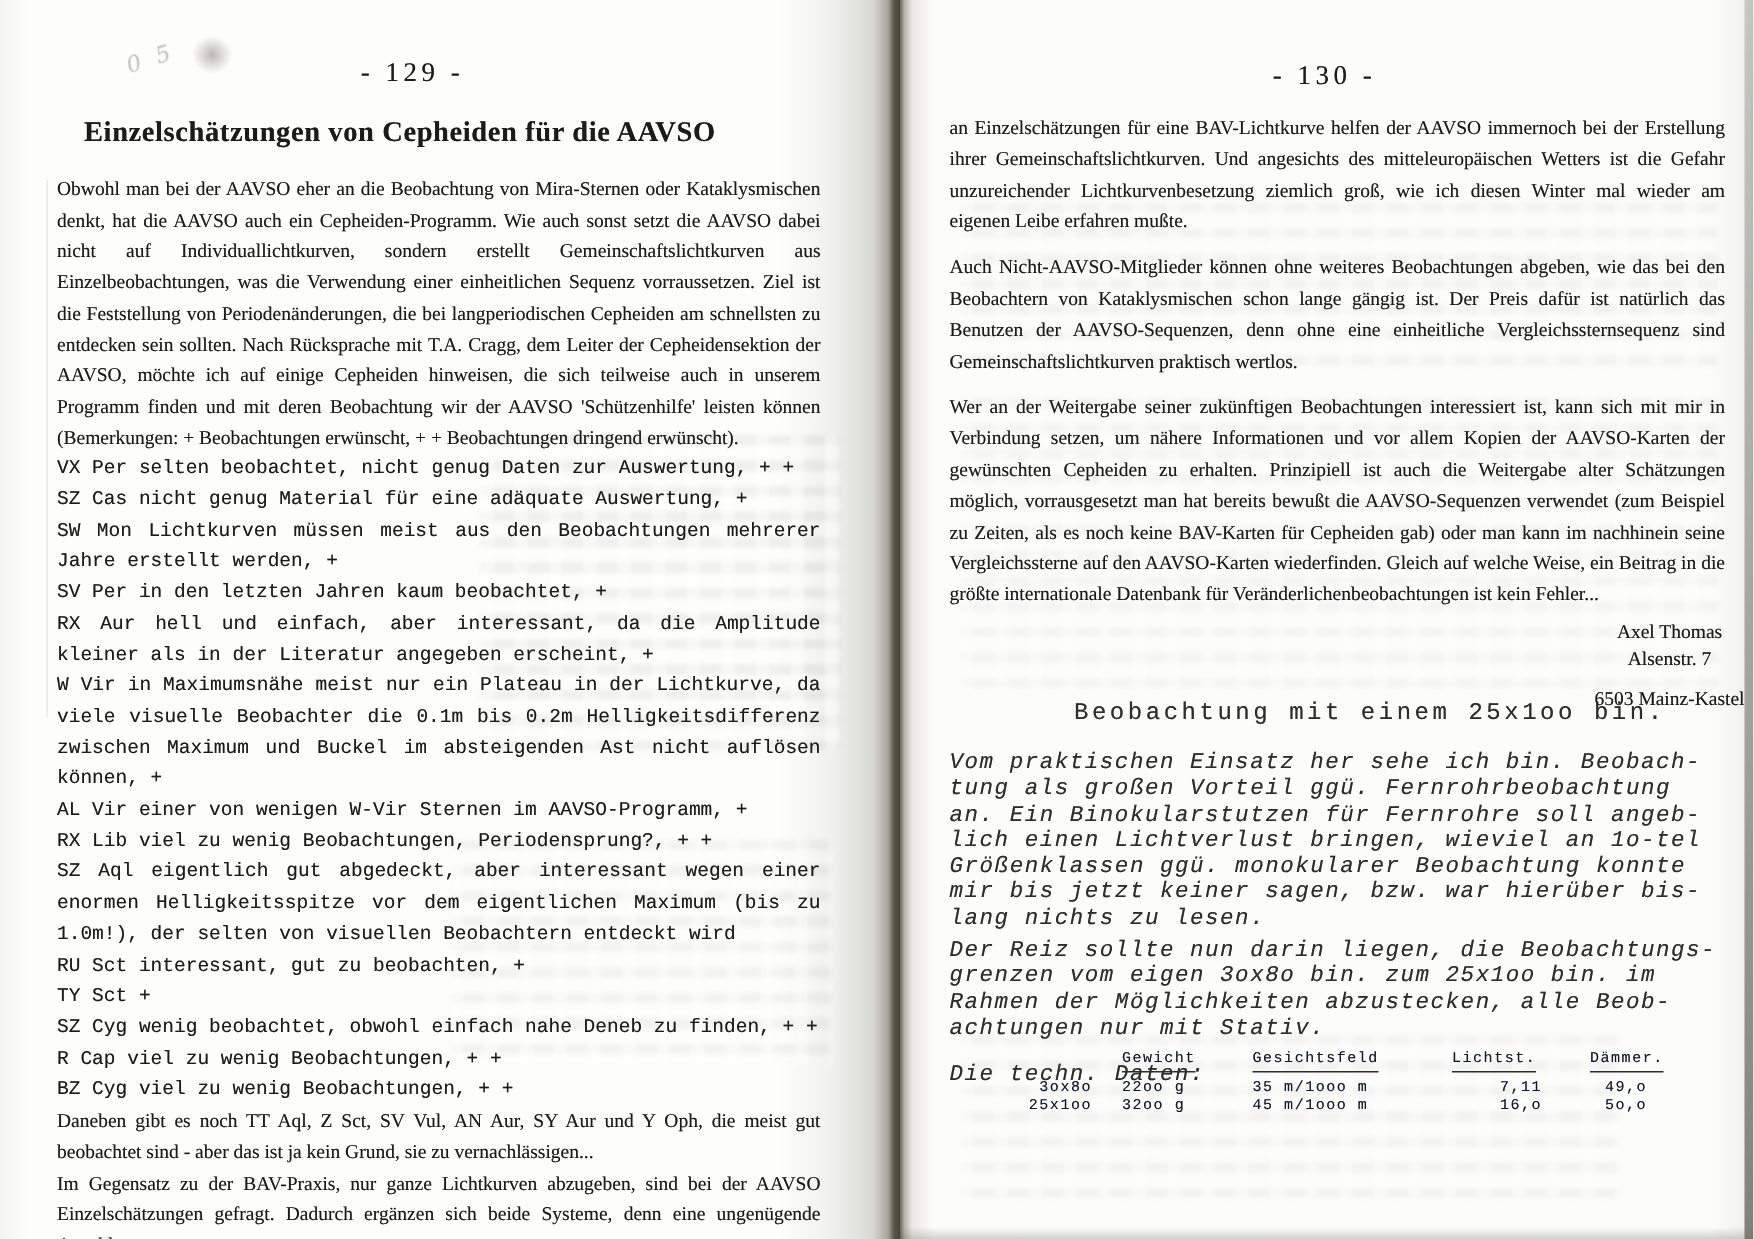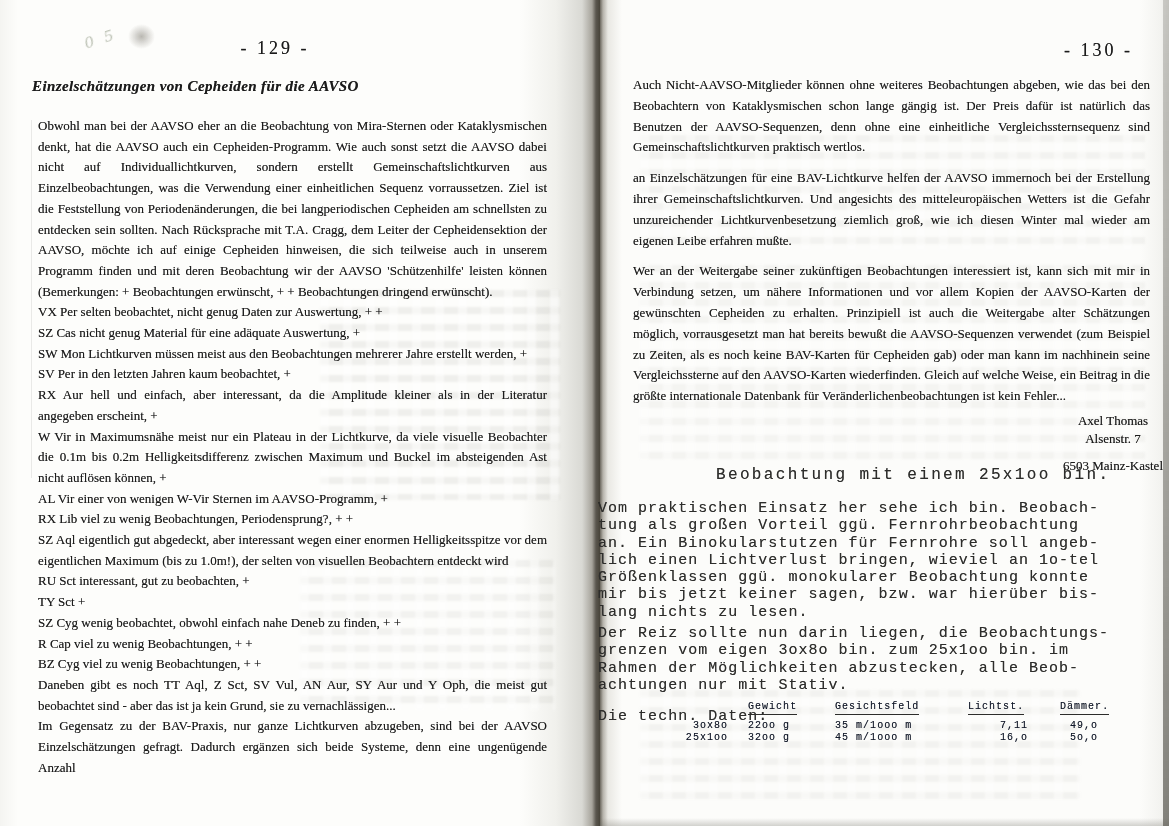--- a/index.html
+++ b/index.html
@@ -29,60 +29,60 @@
   .edge-bottom{
     position:absolute;left:600px;bottom:0;width:569px;height:8px;
     background:linear-gradient(180deg,transparent,rgba(100,98,90,.28));
   }
   
   .pagenum{
     position:absolute;font-size:18px;letter-spacing:3px;
     text-shadow:0 0 .3px rgba(0,0,0,.55);
   }
   .pagenum.left{top:38px;left:40px;width:470px;text-align:center;}
-  .pagenum.right{top:40px;left:633px;width:500px;text-align:right;}
+  .pagenum.right{top:40px;left:633px;width:500px;text-align:center;}
   .doc-title{
-    position:absolute;top:78px;left:32px;
-    font-size:15px;font-weight:700;letter-spacing:.4px;
+    position:absolute;top:78px;left:56px;
+    font-size:19px;font-weight:700;letter-spacing:.4px;
     text-shadow:0 0 .3px rgba(0,0,0,.6);
-    font-style:italic;
   }
   .body-left{
     position:absolute;top:116px;left:38px;width:509px;
     font-size:13px;line-height:20.7px;
     text-shadow:0 0 .3px rgba(0,0,0,.5);
   }
   .body-right{
     position:absolute;top:75px;left:633px;width:517px;
     font-size:13px;line-height:20.8px;
     text-shadow:0 0 .3px rgba(0,0,0,.5);
   }
   .jpara{text-align:justify;margin:0 0 0 0;}
   .body-right .jpara{margin-bottom:10px;}
-  .star-note{text-align:justify;margin:0;}
+  .star-note{text-align:justify;margin:0;font-family:Liberation Mono, monospace;}
   
   .paste-edge{
     position:absolute;left:31px;top:120px;width:520px;height:358px;
     border-left:1px solid rgba(0,0,0,.08);
   }
   
   .signature{position:absolute;left:1063px;top:412px;font-size:13px;line-height:18px;
     text-shadow:0 0 .3px rgba(0,0,0,.5);text-align:center;}
   .signature .city{margin-top:9px;}
   
   .tw{font-family:"Liberation Mono","DejaVu Sans Mono",monospace;color:#2d2d2b;}
   .tw-heading{
     position:absolute;left:716px;top:466px;
     font-size:16px;letter-spacing:2.35px;white-space:pre;
     text-shadow:0 0 .4px rgba(0,0,0,.45);
   }
   .tw-para{
-    position:absolute;left:598px;
+    position:absolute;left:633px;
     font-size:15px;line-height:17.3px;letter-spacing:1.02px;white-space:pre;
     text-shadow:0 0 .4px rgba(0,0,0,.45);
+    font-style:italic;
   }
   .tw-p1{top:500px;}
   .tw-p2{top:625px;}
   .tw-caption{top:708px;}
   .tw-table{
     position:absolute;left:633px;top:701px;width:530px;
     font-family:"Liberation Mono","DejaVu Sans Mono",monospace;
     font-size:10px;letter-spacing:1.02px;color:#0f172a;
     text-shadow:0 0 .4px rgba(0,0,0,.45);
   }
@@ -161,22 +161,22 @@
 
   <div class="page page-right">
     <div class="ghost" style="left:40px;top:135px;width:505px;height:115px;opacity:.7;"></div>
     <div class="ghost" style="left:40px;top:265px;width:505px;height:195px;opacity:.6;"></div>
     <div class="ghost" style="left:40px;top:690px;width:440px;height:110px;opacity:.7;"></div>
 
     <div class="pagenum right" style="left:33px;">-  130  -</div>
   </div>
 
   <div class="body-right">
+    <p class="jpara">an Einzelschätzungen für eine BAV-Lichtkurve helfen der AAVSO immernoch bei der Erstellung ihrer Gemeinschaftslichtkurven. Und angesichts des mitteleuropäischen Wetters ist die Gefahr unzureichender Lichtkurvenbesetzung ziemlich groß, wie ich diesen Winter mal wieder am eigenen Leibe erfahren mußte.</p>
     <p class="jpara">Auch Nicht-AAVSO-Mitglieder können ohne weiteres Beobachtungen abgeben, wie das bei den Beobachtern von Kataklysmischen schon lange gängig ist. Der Preis dafür ist natürlich das Benutzen der AAVSO-Sequenzen, denn ohne eine einheitliche Vergleichssternsequenz sind Gemeinschaftslichtkurven praktisch wertlos.</p>
-    <p class="jpara">an Einzelschätzungen für eine BAV-Lichtkurve helfen der AAVSO immernoch bei der Erstellung ihrer Gemeinschaftslichtkurven. Und angesichts des mitteleuropäischen Wetters ist die Gefahr unzureichender Lichtkurvenbesetzung ziemlich groß, wie ich diesen Winter mal wieder am eigenen Leibe erfahren mußte.</p>
     <p class="jpara">Wer an der Weitergabe seiner zukünftigen Beobachtungen interessiert ist, kann sich mit mir in Verbindung setzen, um nähere Informationen und vor allem Kopien der AAVSO-Karten der gewünschten Cepheiden zu erhalten. Prinzipiell ist auch die Weitergabe alter Schätzungen möglich, vorrausgesetzt man hat bereits bewußt die AAVSO-Sequenzen verwendet (zum Beispiel zu Zeiten, als es noch keine BAV-Karten für Cepheiden gab) oder man kann im nachhinein seine Vergleichssterne auf den AAVSO-Karten wiederfinden. Gleich auf welche Weise, ein Beitrag in die größte internationale Datenbank für Veränderlichenbeobachtungen ist kein Fehler...</p>
   </div>
 
   <div class="signature">
     <div>Axel Thomas</div>
     <div>Alsenstr. 7</div>
     <div class="city">6503 Mainz-Kastel</div>
   </div>
 
   <div class="tw tw-heading">Beobachtung mit einem 25x1oo bin.</div>

